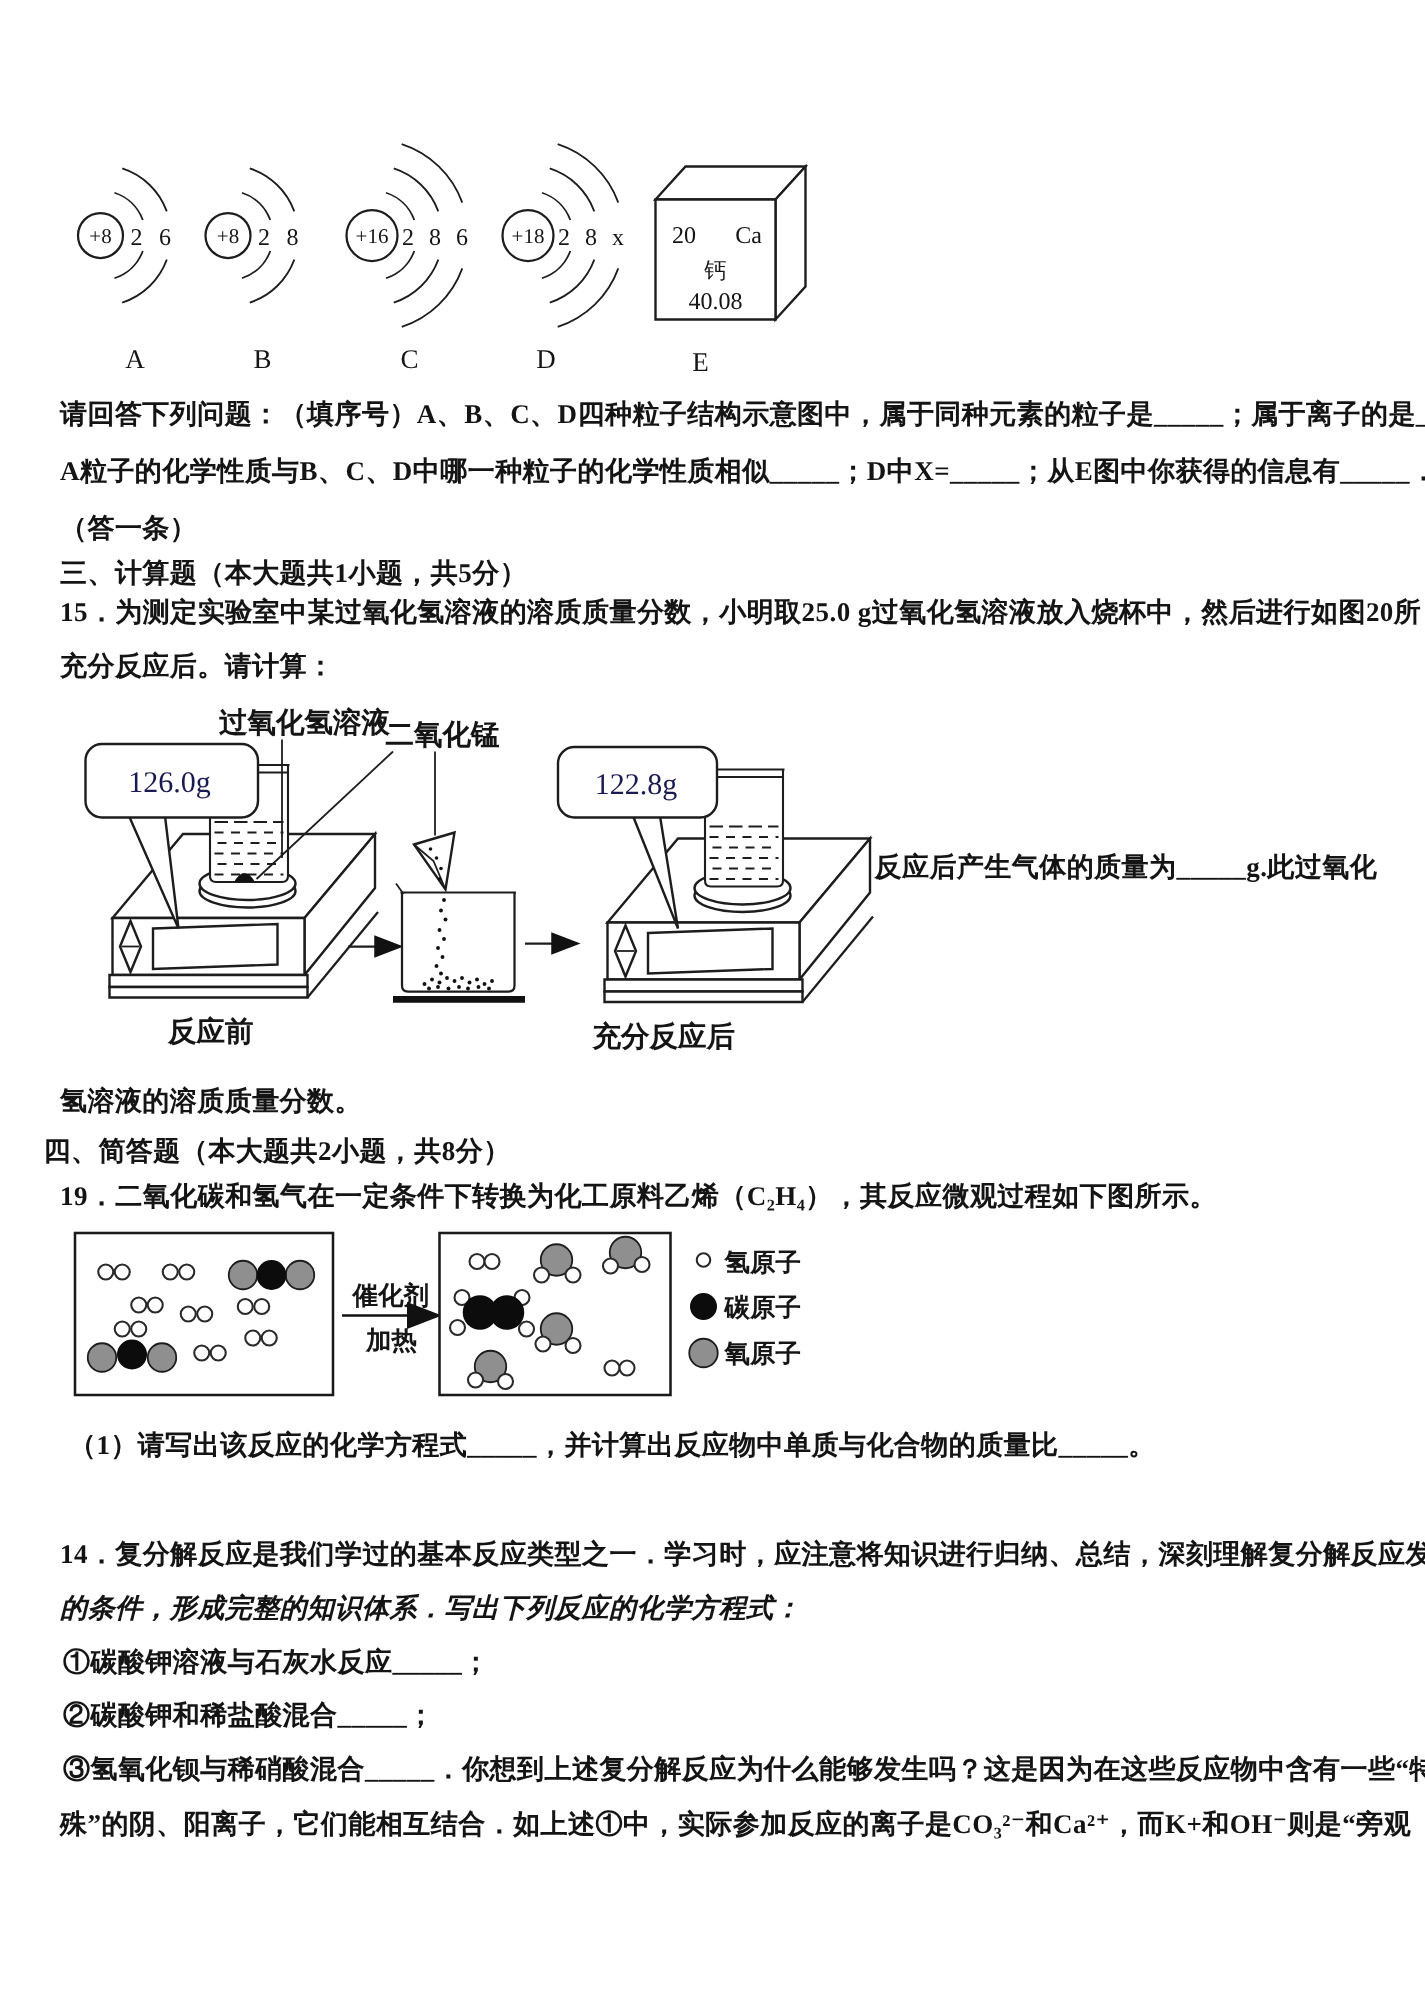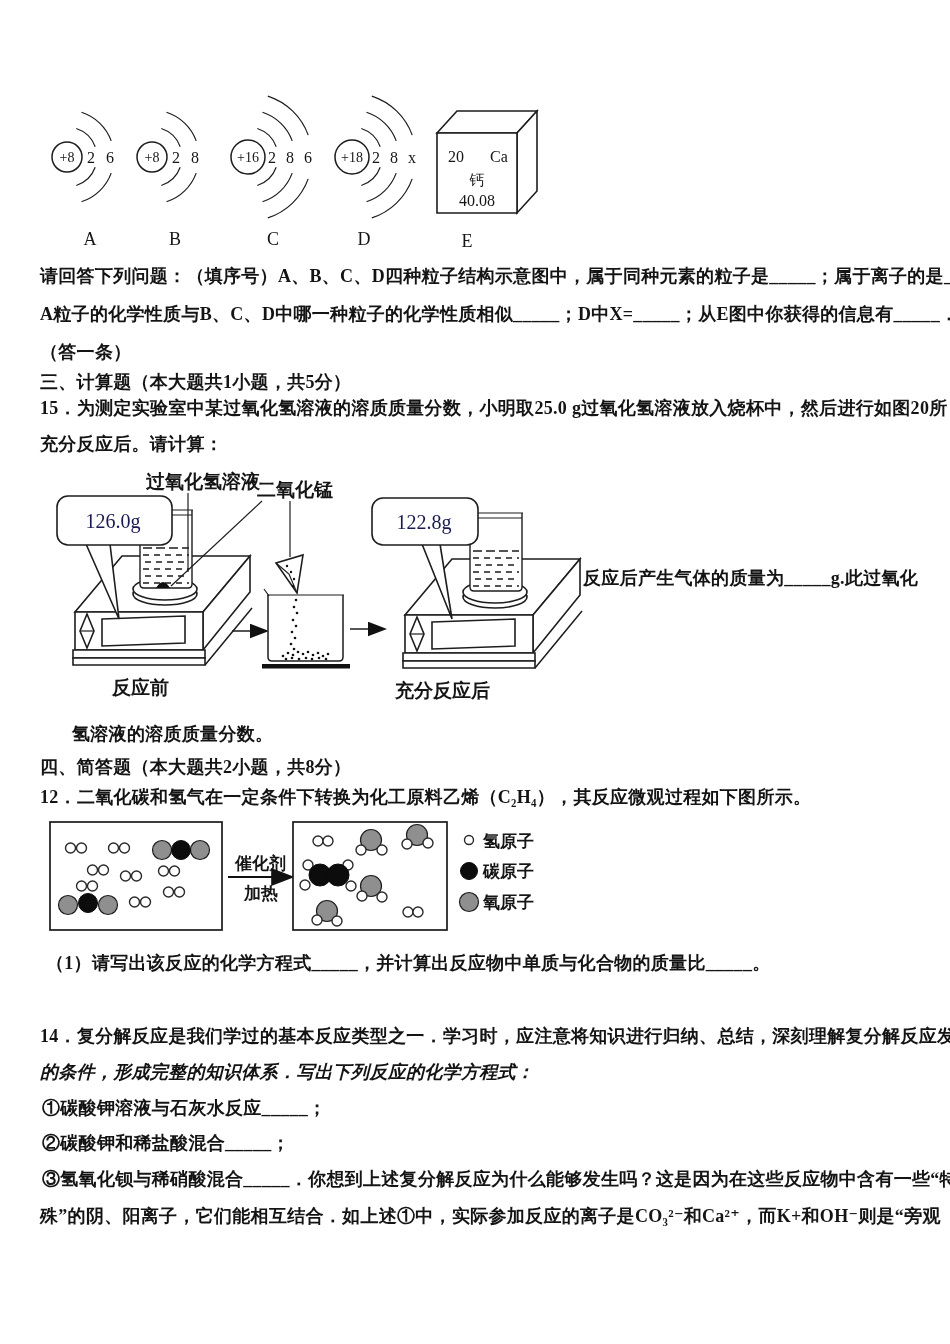--- a/index.html
+++ b/index.html
@@ -200,23 +200,23 @@
       </g>
       <rect x="222" y="202" width="88" height="4.5" fill="#111"></rect>
     </g>
     <line class="ln" x1="310" y1="167" x2="344" y2="167" marker-end="url(#arr)"></line>
 
     <text class="cjk" x="72" y="232">反应前</text>
     <text class="cjk" x="355" y="235">充分反应后</text>
   </svg>
 
   <div class="t" style="left:560px;top:567px;margin-left:23px;">反应后产生气体的质量为_____g.此过氧化</div>
-  <div class="t" style="left:40px;top:723px;margin-left:32px;">氢溶液的溶质质量分数。</div>
-  <div class="t" style="left:40px;top:756px;font-family:Liberation Serif, serif;">四、简答题（本大题共2小题，共8分）</div>
-  <div class="t" style="left:40px;top:786px;">12．二氧化碳和氢气在一定条件下转换为化工原料乙烯（C₂H₄），其反应微观过程如下图所示。</div>
+  <div class="t" style="left:40px;top:723px;">氢溶液的溶质质量分数。</div>
+  <div class="t" style="left:29px;top:756px;font-family:Liberation Serif, serif;">四、简答题（本大题共2小题，共8分）</div>
+  <div class="t" style="left:40px;top:786px;">19．二氧化碳和氢气在一定条件下转换为化工原料乙烯（C₂H₄），其反应微观过程如下图所示。</div>
 
   <svg class="figsvg" style="left:45px;top:815px;" width="505" height="125" viewBox="0 0 505 125">
 
     <g>
       <rect x="5" y="7" width="172" height="108" fill="#fff" stroke="#1a1a1a" stroke-width="1.7"></rect>
 
       <g>
         <circle class="atomH" cx="25.5" cy="33" r="5"></circle>
           <circle class="atomH" cx="36.5" cy="33" r="5"></circle>
         <circle class="atomH" cx="68.5" cy="33" r="5"></circle>

